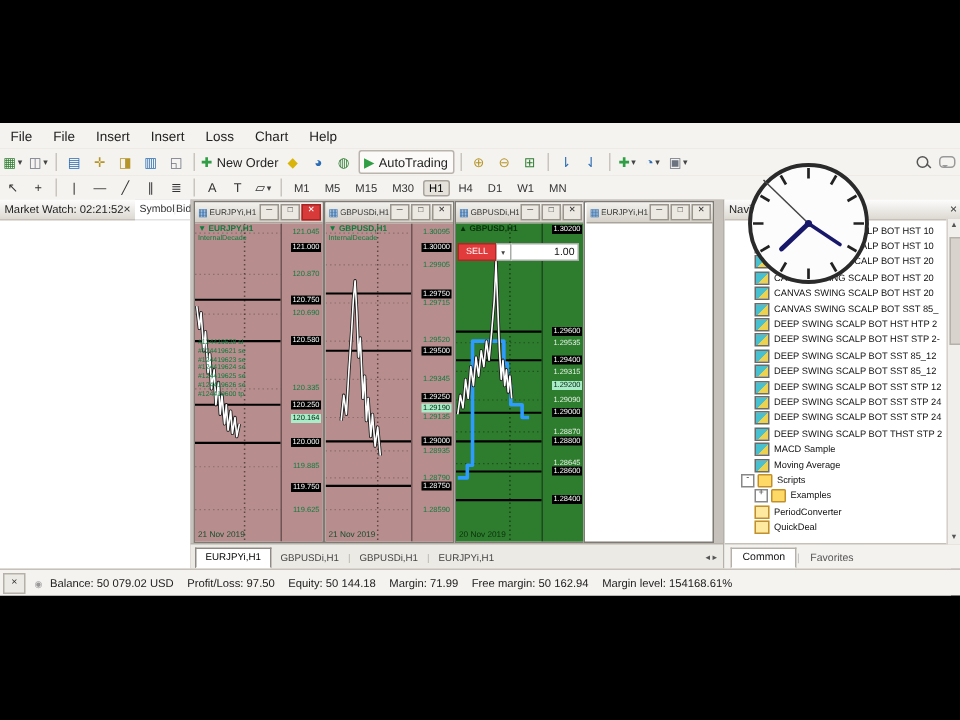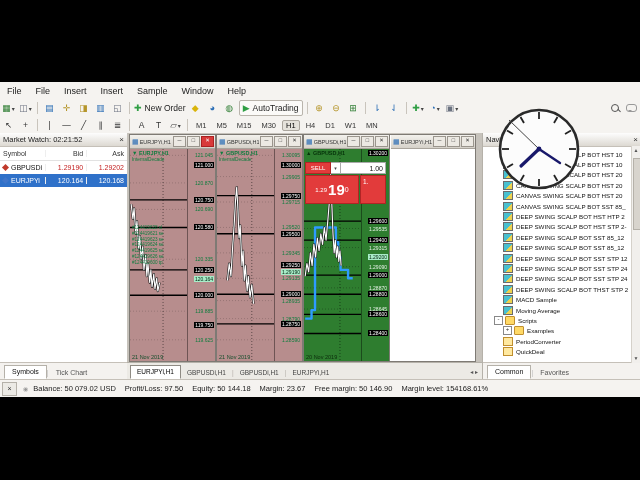--- a/index.html
+++ b/index.html
@@ -27,21 +27,21 @@
   .bubble{width:9px;height:6px;border:1.2px solid #999;border-radius:3px;position:relative;}
   .bubble::after{content:"";position:absolute;left:1px;top:5px;border:2px solid transparent;border-top-color:#999;}
   .tf{font-size:7.5px;color:#333;padding:1px 4px;margin:0 1px;text-align:center;}
   .tf.active{background:#e5e2db;border:1px solid #a9a49c;border-radius:2px;padding:0 3px;color:#000;}
   .tool{font-size:8.5px;color:#333;}
 
   #main{position:absolute;left:0;top:51px;width:640px;height:246px;}
 
   
   #market-watch{position:absolute;left:0;top:0;width:127px;height:246px;background:#fff;
-                border-right:1px solid #b5b1a9;display:flex;flex-direction:column;}
+                border-right:1px solid #b5b1a9;display:flex;}
   .panel-title{height:13px;flex:none;background:linear-gradient(#fdfdfd,#ddd9d2);border-bottom:1px solid #c5c0b8;
                display:flex;align-items:center;font-size:7.5px;color:#222;padding:0 3px;}
   .panel-title .t{flex:1;white-space:nowrap;overflow:hidden;}
   .close-x{font-size:8px;color:#333;line-height:8px;}
   .mw-header{display:flex;height:13px;flex:none;border-bottom:1px solid #e2e2e2;font-size:7px;color:#333;align-items:center;}
   .mwc-sym{flex:1.15;padding-left:3px;display:flex;align-items:center;}
   .mwc{flex:1;text-align:right;padding-right:3px;border-left:1px solid #eee;}
   .mw-row{display:flex;height:13px;flex:none;align-items:center;font-size:7px;color:#111;}
   .mw-row.selected{background:#2f71c9;color:#fff;}
   .mw-row .val{color:#c42222;}
@@ -126,22 +126,22 @@
 </head>
 <body>
 
 <div class="stage">
   <div id="app">
     <div id="menubar">
         <span class="menu-item">File</span>
         <span class="menu-item">File</span>
         <span class="menu-item">Insert</span>
         <span class="menu-item">Insert</span>
-        <span class="menu-item">Sample</span>
-        <span class="menu-item">Window</span>
+        <span class="menu-item">Loss</span>
+        <span class="menu-item">Chart</span>
         <span class="menu-item">Help</span>
       </div>
     <div id="toolbar1">
         <span class="tbtn">
           <span style="color: rgb(46, 125, 50);">▦</span>
           <span class="dd">▾</span>
         </span>
         <span class="tbtn">
           <span style="color: rgb(107, 114, 128);">◫</span>
           <span class="dd">▾</span>
@@ -454,28 +454,20 @@
                   <span class="slabel tag" style="top: 181.44px;">1.28400</span>
                 </div>
                 <div class="cov-title" style="color: rgb(6, 50, 10);">▲ GBPUSD,H1</div>
                 <div class="cdate" style="color: rgb(12, 44, 12);">20 Nov 2019</div>
                 <div class="trade-panel">
                   <div class="tp-row1">
                     <span class="tp-sell">SELL</span>
                     <span class="tp-dd">▾</span>
                     <span class="tp-vol">1.00</span>
                   </div>
-                  <div class="tp-row2">
-                    <span class="tp-bid">
-                      <span class="tp-small">1.29</span>
-                      <span class="tp-big">19</span>
-                      <span class="tp-sup">0</span>
-                    </span>
-                    <span class="tp-ask">1.</span>
-                  </div>
                 </div>
               </div>
             </div>
             <div class="cwin" style="left: 262px; align-items: flex-end;">
               <div class="cwin-title">
                 <span class="cwin-icon">▦</span>
                 <span class="cwin-name">EURJPYi,H1</span>
                 <span class="cwin-btn">─</span>
                 <span class="cwin-btn">□</span>
                 <span class="cwin-btn">✕</span>
@@ -654,22 +646,22 @@
             <span class="ptab">Favorites</span>
           </div>
       </div>
     </div>
     <div id="statusbar">
         <span class="sb-close">×</span>
         <span class="sb-dot">◉</span>
         <span class="sb-seg">Balance: 50 079.02 USD</span>
         <span class="sb-seg">Profit/Loss: 97.50</span>
         <span class="sb-seg">Equity: 50 144.18</span>
-        <span class="sb-seg">Margin: 23.67</span>
-        <span class="sb-seg">Free margin: 50 146.90</span>
+        <span class="sb-seg">Margin: 71.99</span>
+        <span class="sb-seg">Free margin: 50 162.94</span>
         <span class="sb-seg">Margin level: 154168.61%</span>
       </div>
   </div>
 
   <svg id="clock" width="84" height="84" viewBox="0 0 84 84">
     <circle cx="42" cy="42" r="39" fill="#fcfcfc" stroke="#2a2a2a" stroke-width="2.6"></circle>
     <g stroke="#222" stroke-width="1.8">
       <line x1="42" y1="5" x2="42" y2="12"></line>
         <line x1="42" y1="72" x2="42" y2="79"></line>
       <line x1="5" y1="42" x2="12" y2="42"></line>

